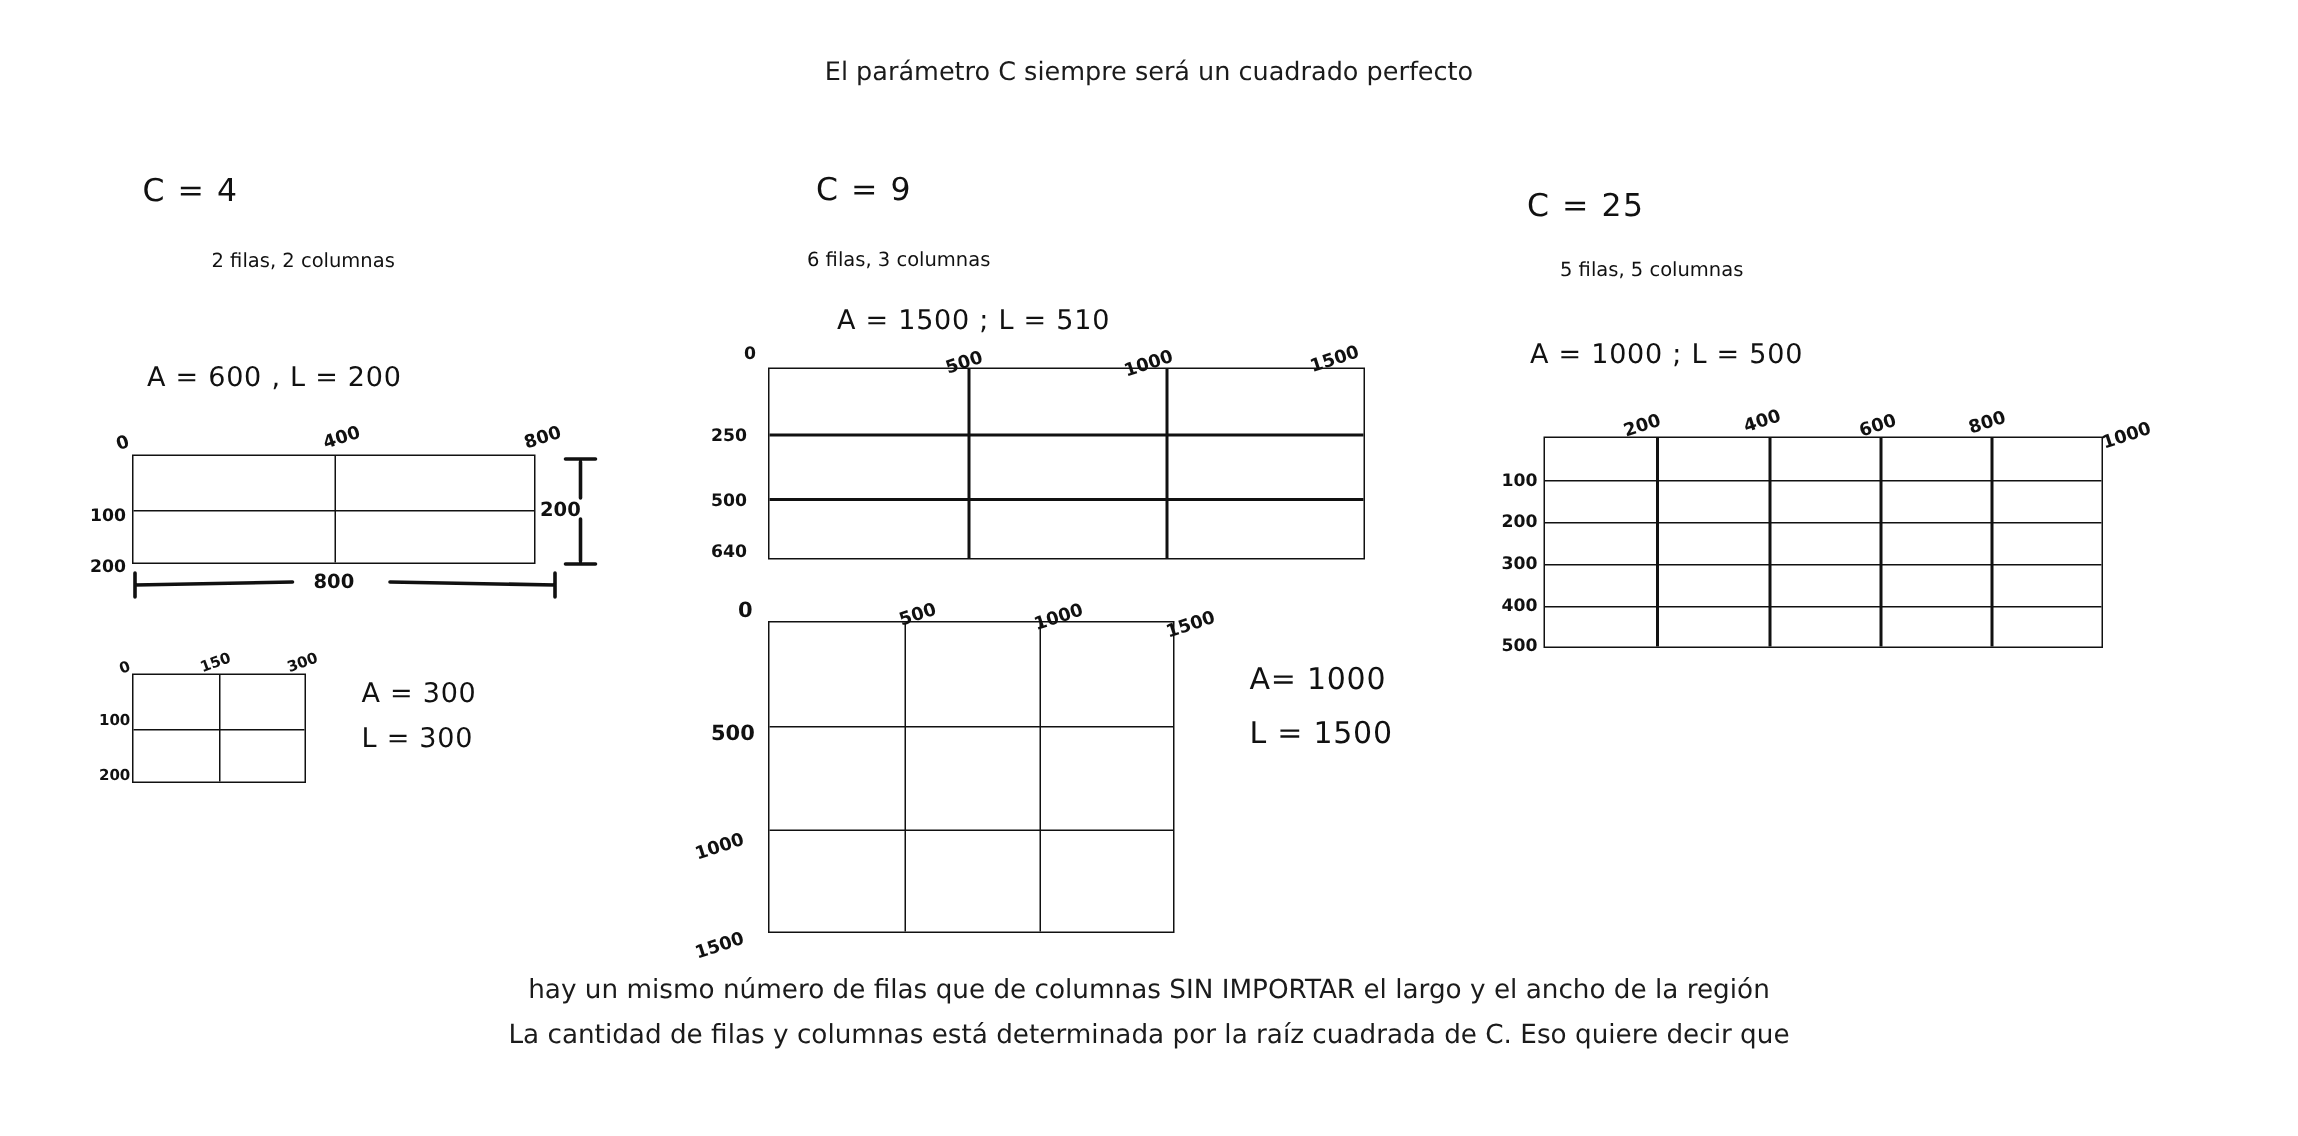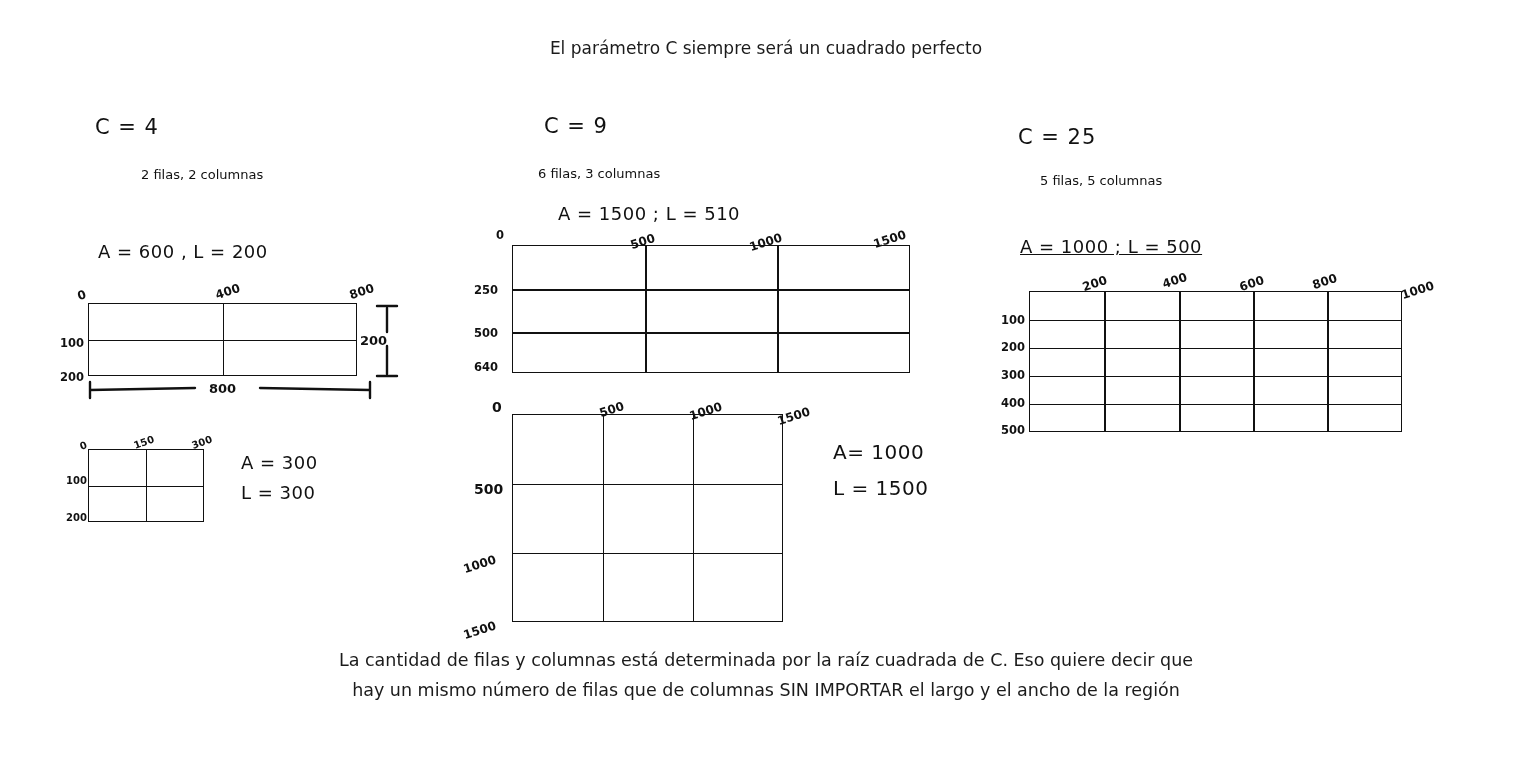--- a/index.html
+++ b/index.html
@@ -160,21 +160,21 @@
 <div class="abs txt tick" style="left:474px; top:481px; font-size:14px;">500</div>
 <div class="abs txt tick-rot" style="left:466px; top:562px;">1000</div>
 <div class="abs txt tick-rot" style="left:466px; top:628px;">1500</div>
 
 <div class="abs txt formula-lg" style="left:833px; top:440px;">A= 1000</div>
 <div class="abs txt formula-lg" style="left:833px; top:476px;">L = 1500</div>
 
 <div class="abs txt section-label" style="left:1018px; top:125px;">C = 25</div>
 <div class="abs txt section-sub" style="left:1040px; top:173px;">5 filas, 5 columnas</div>
 
-<div class="abs txt formula" style="left:1020px; top:236px;text-decoration:underline;">A = 1000 ;  L = 500</div>
+<div class="abs txt formula" style="left:1020px; top:226px;">A = 1000 ;  L = 500</div>
 
 <div class="grid" id="grid-c25" style="left:1029px; top:291px; width:373px; height:141px;">
   <div class="gline-v gline-thick-v" style="left:74px;"></div>
   <div class="gline-v gline-thick-v" style="left:149px;"></div>
   <div class="gline-v gline-thick-v" style="left:223px;"></div>
   <div class="gline-v gline-thick-v" style="left:297px;"></div>
   <div class="gline-h" style="top:28px;"></div>
   <div class="gline-h" style="top:56px;"></div>
   <div class="gline-h" style="top:84px;"></div>
   <div class="gline-h" style="top:112px;"></div>
@@ -184,15 +184,15 @@
 <div class="abs txt tick-rot" style="left:1242px; top:280px;">600</div>
 <div class="abs txt tick-rot" style="left:1315px; top:278px;">800</div>
 <div class="abs txt tick-rot" style="left:1404px; top:288px;">1000</div>
 <div class="abs txt tick" style="left:1001px; top:313px;">100</div>
 <div class="abs txt tick" style="left:1001px; top:340px;">200</div>
 <div class="abs txt tick" style="left:1001px; top:368px;">300</div>
 <div class="abs txt tick" style="left:1001px; top:396px;">400</div>
 <div class="abs txt tick" style="left:1001px; top:423px;">500</div>
 
 <div class="abs" id="footer">
+  <div>hay un mismo número de filas que de columnas SIN IMPORTAR el largo y el ancho de la región</div>
   <div>La cantidad de filas y columnas está determinada por la raíz cuadrada de C. Eso quiere decir que</div>
-  <div>hay un mismo número de filas que de columnas SIN IMPORTAR el largo y el ancho de la región</div>
 </div>
 
 </body></html>

